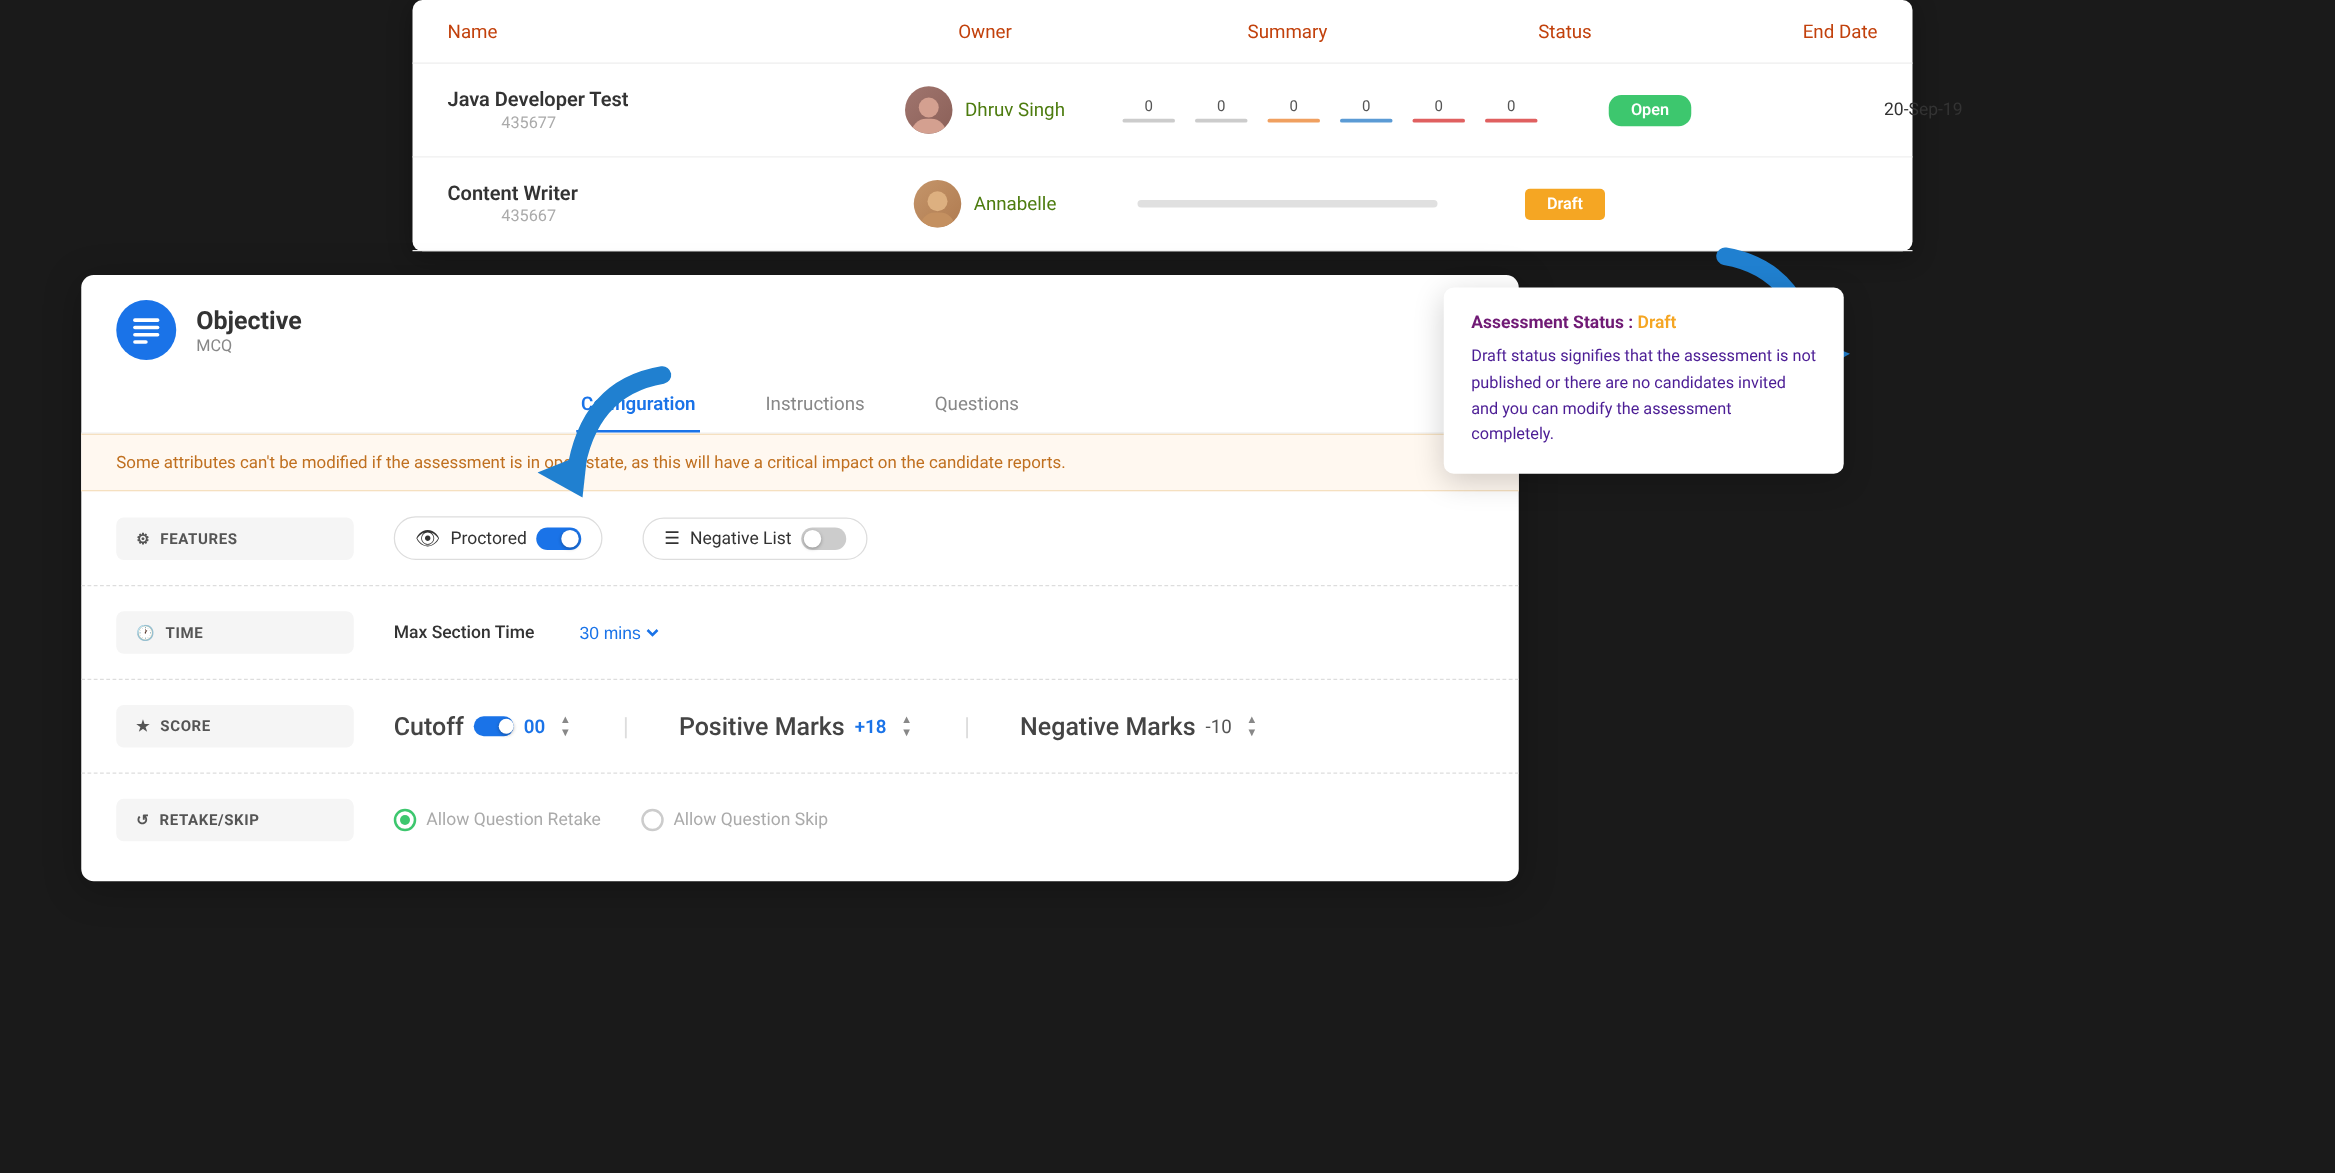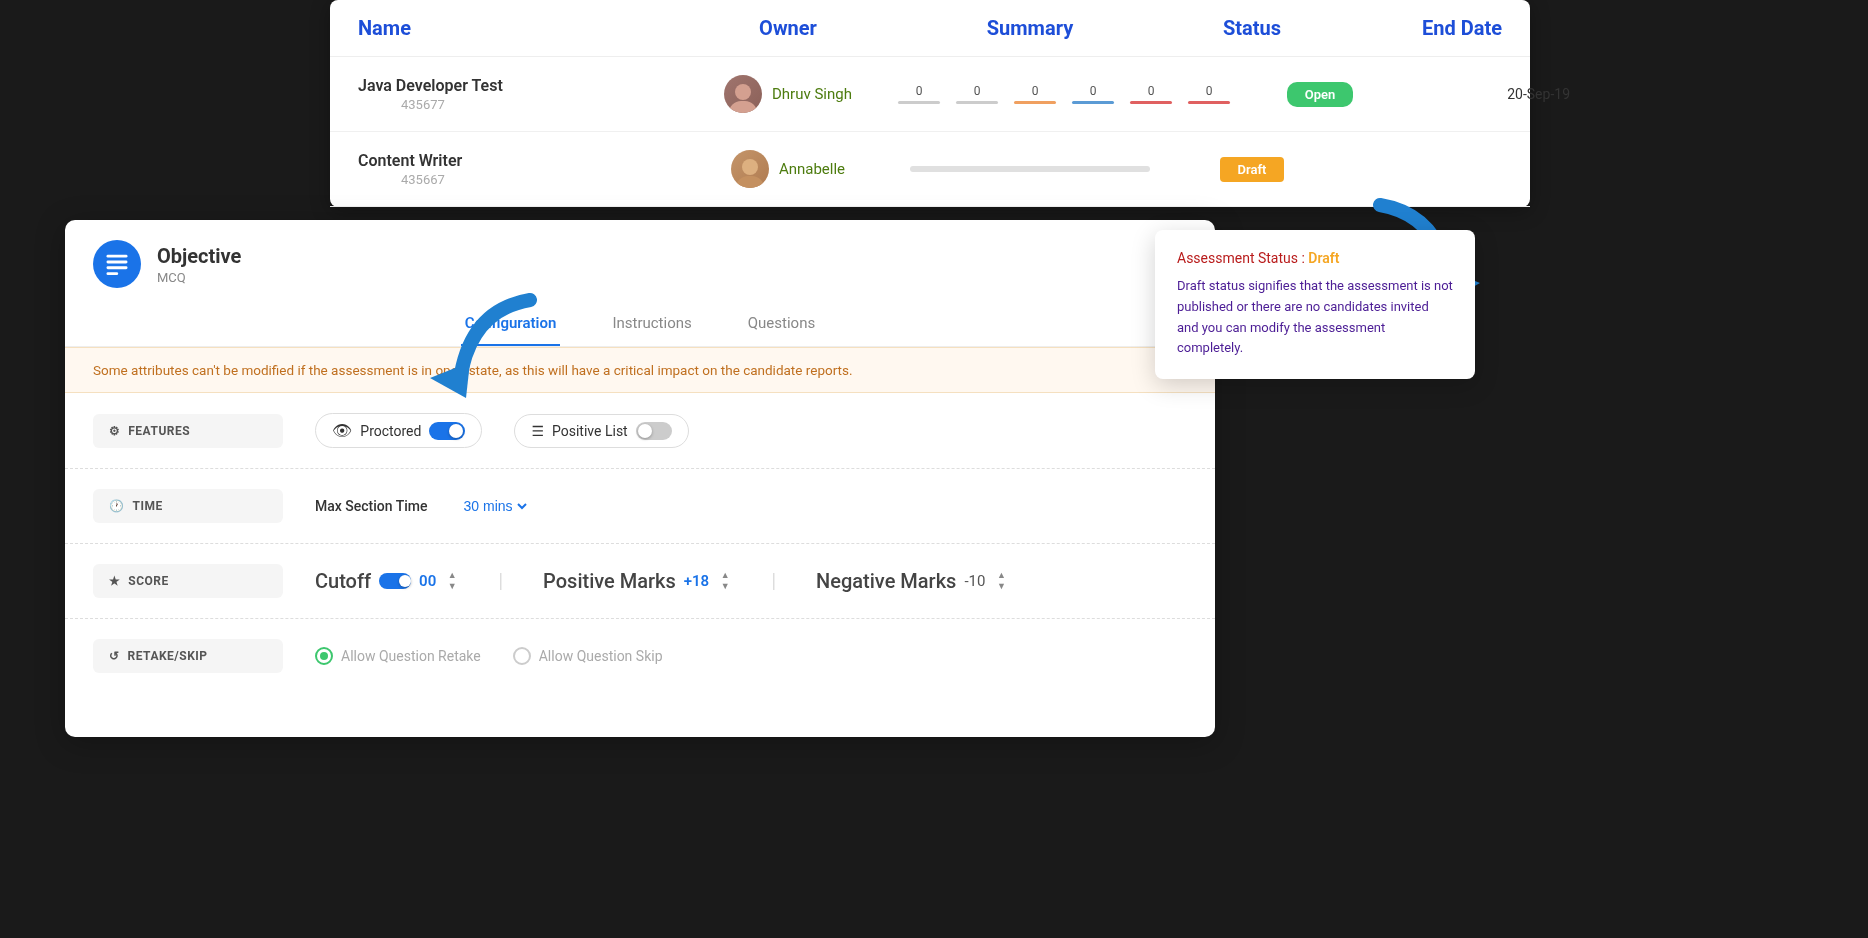--- a/index.html
+++ b/index.html
@@ -24,23 +24,23 @@
       z-index: 1;
     }
 
     .table-header {
       display: grid;
       grid-template-columns: 320px 220px 1fr 180px 160px;
       padding: 16px 28px;
       border-bottom: 1px solid #eee;
     }
     .table-header span {
-      color: #1d4ed8;
-      font-size: 20px;
-      font-weight: 700;
+      color: #c2410c;
+      font-size: 15px;
+      font-weight: 400;
     }
     .table-header span:not(:first-child) { text-align: center; }
     .table-header span:last-child { text-align: right; }
 
     .table-row {
       display: grid;
       grid-template-columns: 320px 220px 1fr 180px 160px;
       padding: 18px 28px;
       border-bottom: 1px solid #f0f0f0;
       align-items: center;
@@ -112,21 +112,21 @@
     
     .form-card {
       position: absolute;
       top: 220px;
       left: 65px;
       width: 1150px;
       background: #fff;
       border-radius: 10px;
       box-shadow: 0 6px 30px rgba(0,0,0,0.25);
       z-index: 3;
-      padding-bottom: 44px;
+      padding-bottom: 12px;
     }
 
     
     .form-card-header {
       display: flex;
       align-items: center;
       padding: 20px 28px 0;
       gap: 16px;
     }
     .assessment-icon {
@@ -264,21 +264,21 @@
       top: 230px;
       left: 1155px;
       width: 320px;
       background: #fff;
       border-radius: 8px;
       box-shadow: 0 6px 24px rgba(0,0,0,0.18);
       padding: 20px 22px;
       z-index: 5;
     }
     .tooltip-title { font-size: 14px; color: #333; margin-bottom: 10px; }
-    .tooltip-title span { color: #b91c1c; font-weight: 400; }
+    .tooltip-title span { color: #701a75; font-weight: 700; }
     .tooltip-body { font-size: 13px; color: #4c1d95; line-height: 1.6; }
 
     
     .arrow-left {
       position: absolute;
       top: 290px;
       left: 430px;
       z-index: 4;
       width: 130px;
       height: 120px;
@@ -420,21 +420,21 @@
     <div class="section-content">
       <div class="toggle-control">
         <span style="font-size:16px;">👁</span>
         <span>Proctored</span>
         <div class="toggle-track on">
           <div class="toggle-thumb"></div>
         </div>
       </div>
       <div class="toggle-control">
         <span style="font-size:14px;">☰</span>
-        <span>Positive List</span>
+        <span>Negative List</span>
         <div class="toggle-track off">
           <div class="toggle-thumb"></div>
         </div>
       </div>
     </div>
   </div>
 
   <div class="config-section">
     <div class="section-label">
       <span>🕐</span>

